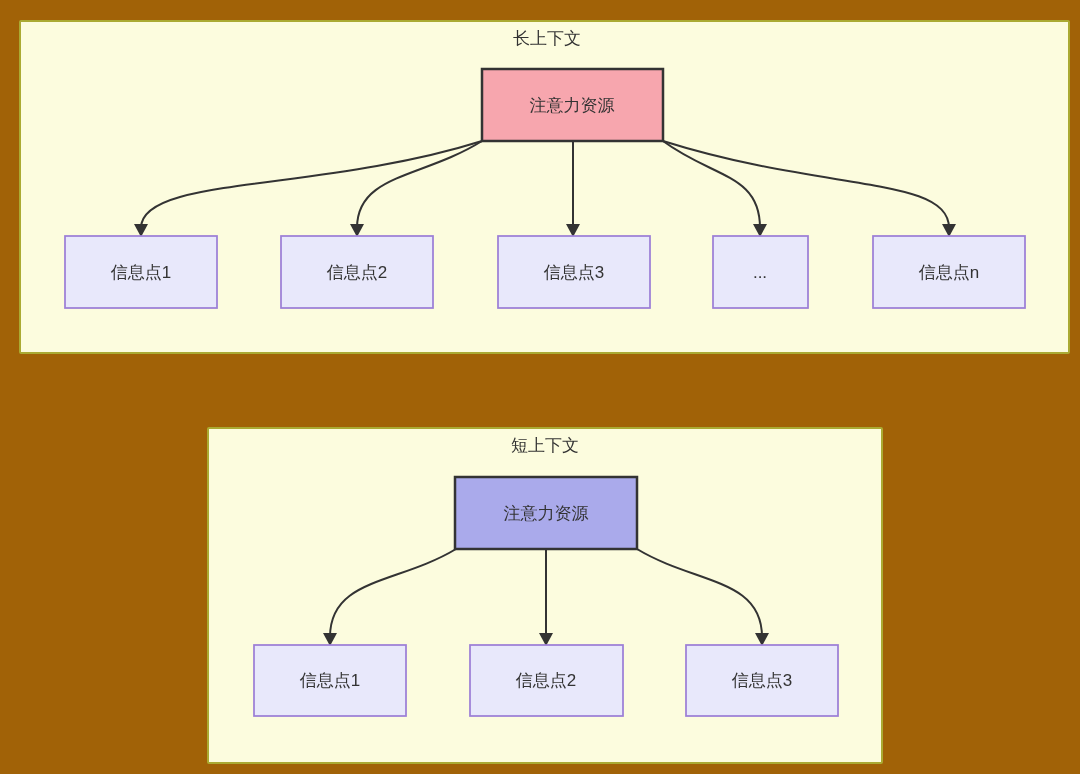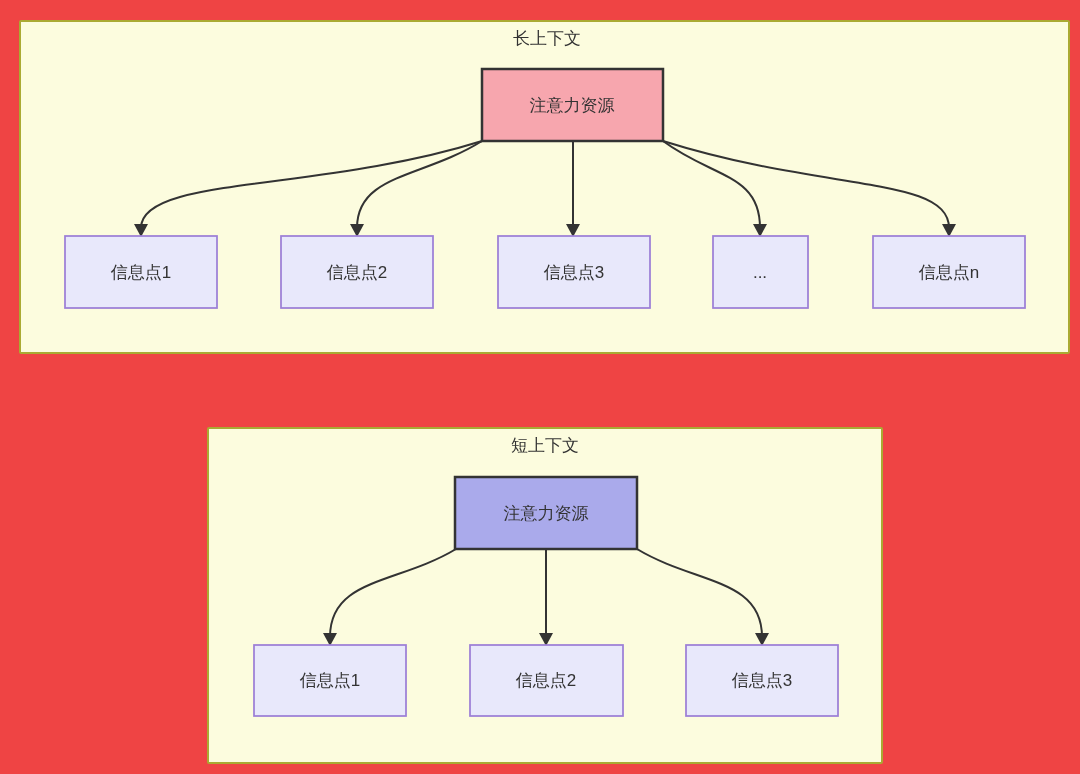--- a/index.html
+++ b/index.html
@@ -5,21 +5,21 @@
   html, body {
     margin: 0;
     padding: 0;
     background: #ffffff;
     font-family: "Liberation Sans", sans-serif;
   }
   .canvas {
     position: relative;
     width: 1080px;
     height: 774px;
-    background: #ef4444;
+    background: #a16207;
     overflow: hidden;
   }
   svg { display: block; }
   .container-rect {
     fill: #FCFCDE;
     stroke: #AAAA33;
     stroke-width: 2;
   }
   .node-rect {
     fill: #E8E8FB;

